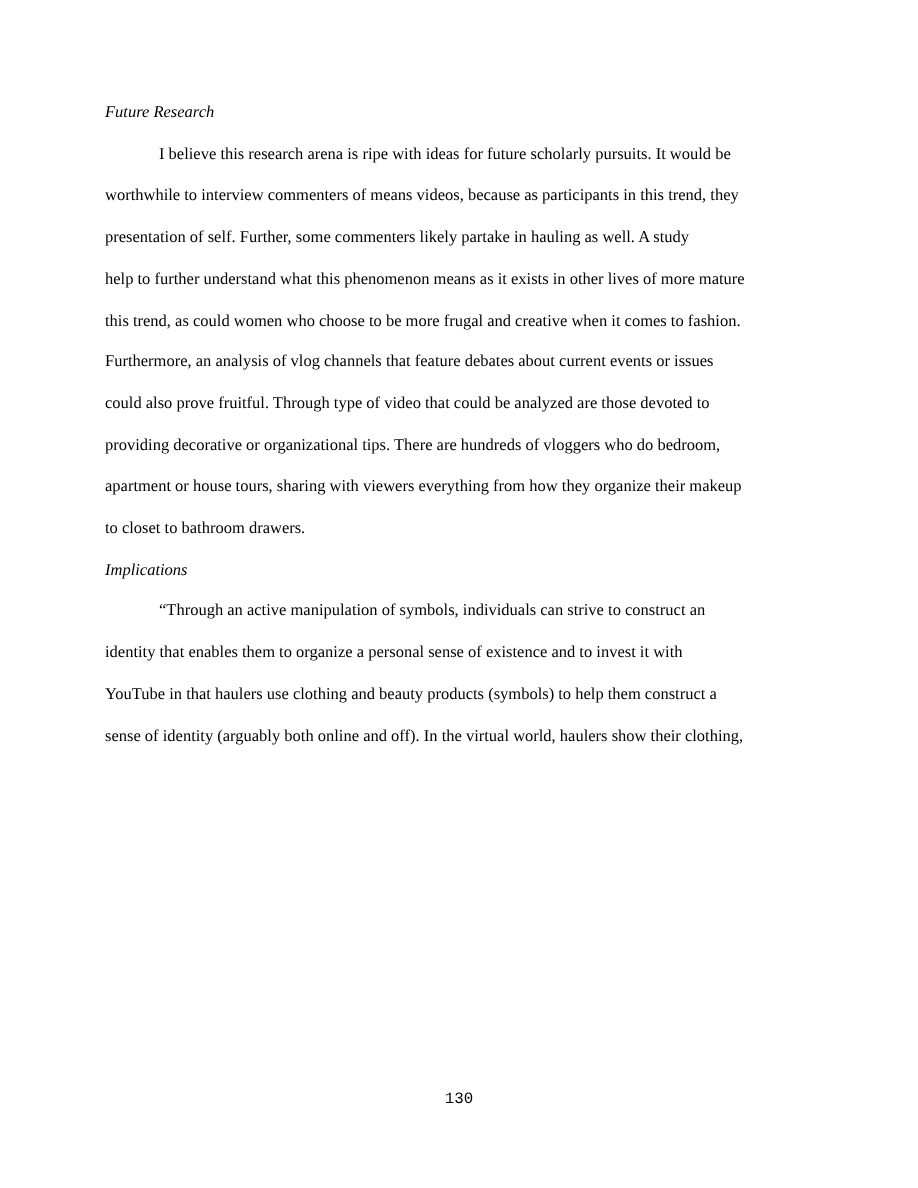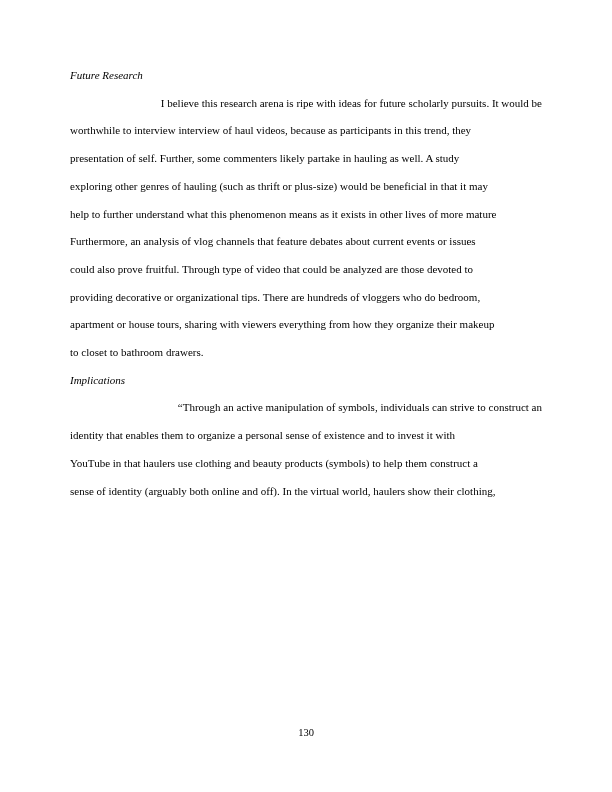--- a/index.html
+++ b/index.html
@@ -30,47 +30,46 @@
   }
   .heading {
     font-style: italic;
     white-space: nowrap;
   }
   .line {
     white-space: nowrap;
   }
   .line.first {
     text-indent: 36px;
-    text-align: right;
   }
   .footer {
     position: absolute;
     left: 0;
     top: 726px;
     width: 612px;
     text-align: center;
-    font-family: Liberation Serif, serif;
+    font-family: Liberation Mono, monospace;
     font-size: 10.5px;
     line-height: 14px;
   }
 </style>
 </head>
 <body>
 
 <div class="page">
   <div class="content">
       <div class="heading">Future Research</div>
       <div class="paragraph">
         <div class="line first">I believe this research arena is ripe with ideas for future scholarly pursuits. It would be</div>
-        <div class="line">worthwhile to interview interview of haul videos, because as participants in this trend, they</div>
+        <div class="line">worthwhile to interview commenters of means videos, because as participants in this trend, they</div>
         <div class="line">presentation of self. Further, some commenters likely partake in hauling as well. A study</div>
-        <div class="line">exploring other genres of hauling (such as thrift or plus-size) would be beneficial in that it may</div>
         <div class="line">help to further understand what this phenomenon means as it exists in other lives of more mature</div>
       </div>
       <div class="paragraph">
+        <div class="line">this trend, as could women who choose to be more frugal and creative when it comes to fashion.</div>
         <div class="line">Furthermore, an analysis of vlog channels that feature debates about current events or issues</div>
         <div class="line">could also prove fruitful. Through type of video that could be analyzed are those devoted to</div>
         <div class="line">providing decorative or organizational tips. There are hundreds of vloggers who do bedroom,</div>
         <div class="line">apartment or house tours, sharing with viewers everything from how they organize their makeup</div>
         <div class="line">to closet to bathroom drawers.</div>
       </div>
       <div class="heading">Implications</div>
       <div class="paragraph">
         <div class="line first">“Through an active manipulation of symbols, individuals can strive to construct an</div>
         <div class="line">identity that enables them to organize a personal sense of existence and to invest it with</div>

